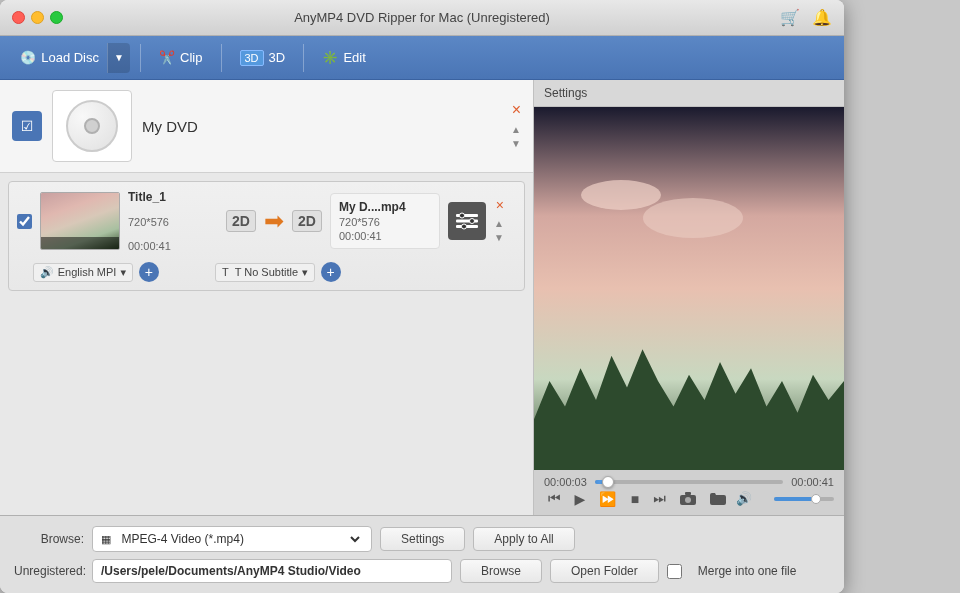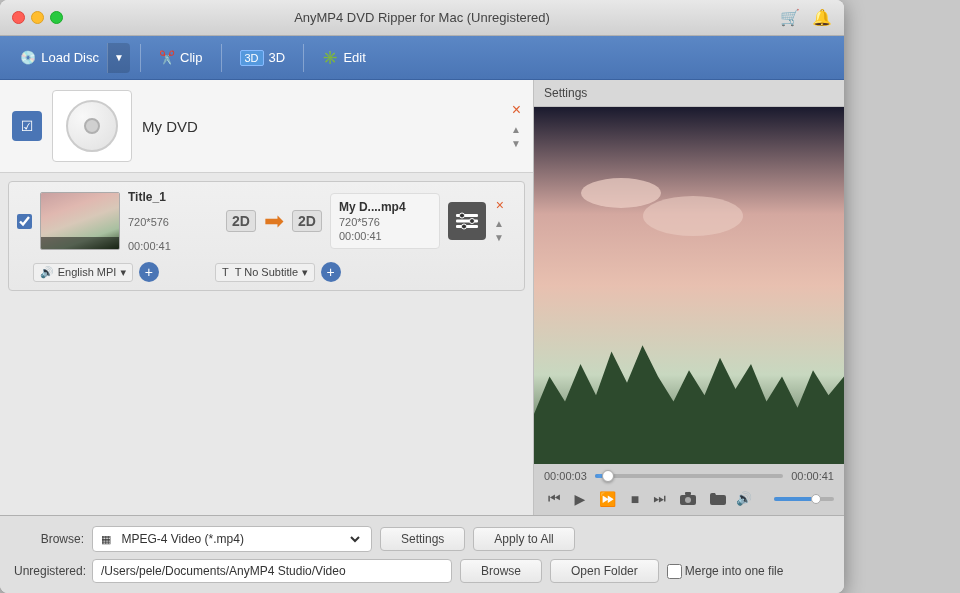--- a/index.html
+++ b/index.html
@@ -380,21 +380,21 @@
     }
     
     .video-controls {
       background: #d0d0d0;
       padding: 6px 10px;
     }
     .progress-bar-container {
       display: flex;
       align-items: center;
       gap: 8px;
-      margin-bottom: 6px;
+      margin-bottom: 0;
     }
     .time-label {
       font-size: 11px;
       color: #555;
       white-space: nowrap;
     }
     .progress-track {
       flex: 1;
       height: 4px;
       background: #b0b0b0;
@@ -505,25 +505,26 @@
     }
     .dest-input {
       flex: 1;
       max-width: 360px;
       padding: 4px 8px;
       font-size: 12px;
       border: 1px solid #bbb;
       border-radius: 4px;
       background: white;
       color: #333;
+      font-weight: bold;
     }
     .merge-checkbox {
       display: flex;
       align-items: center;
-      gap: 3px;
+      gap: 16px;
       font-size: 12px;
       color: #444;
     }
     .convert-btn {
       background: linear-gradient(to bottom, #5b9bd5, #3a7bc8);
       color: white;
       border: none;
       border-radius: 6px;
       padding: 12px 28px;
       font-size: 18px;

